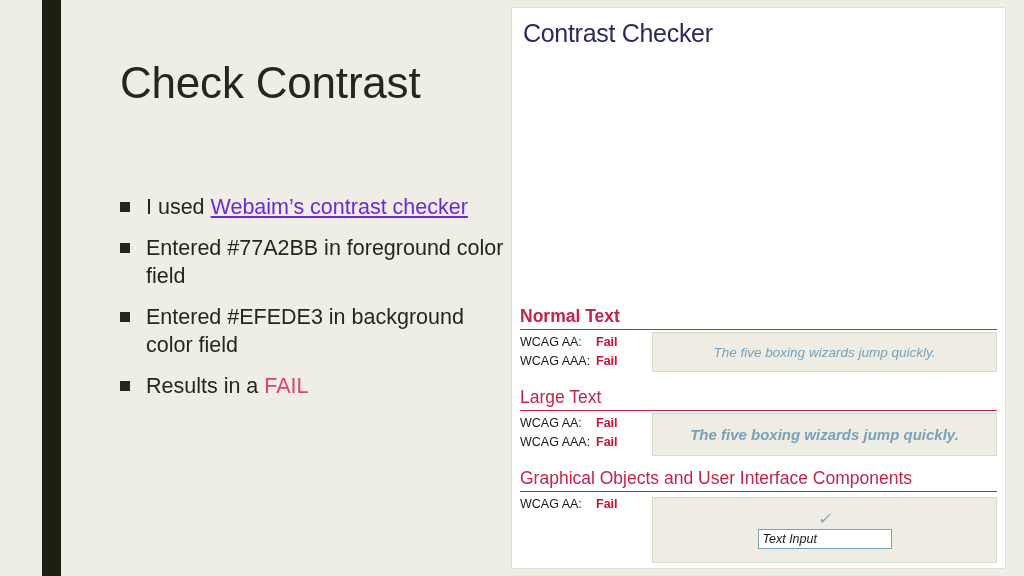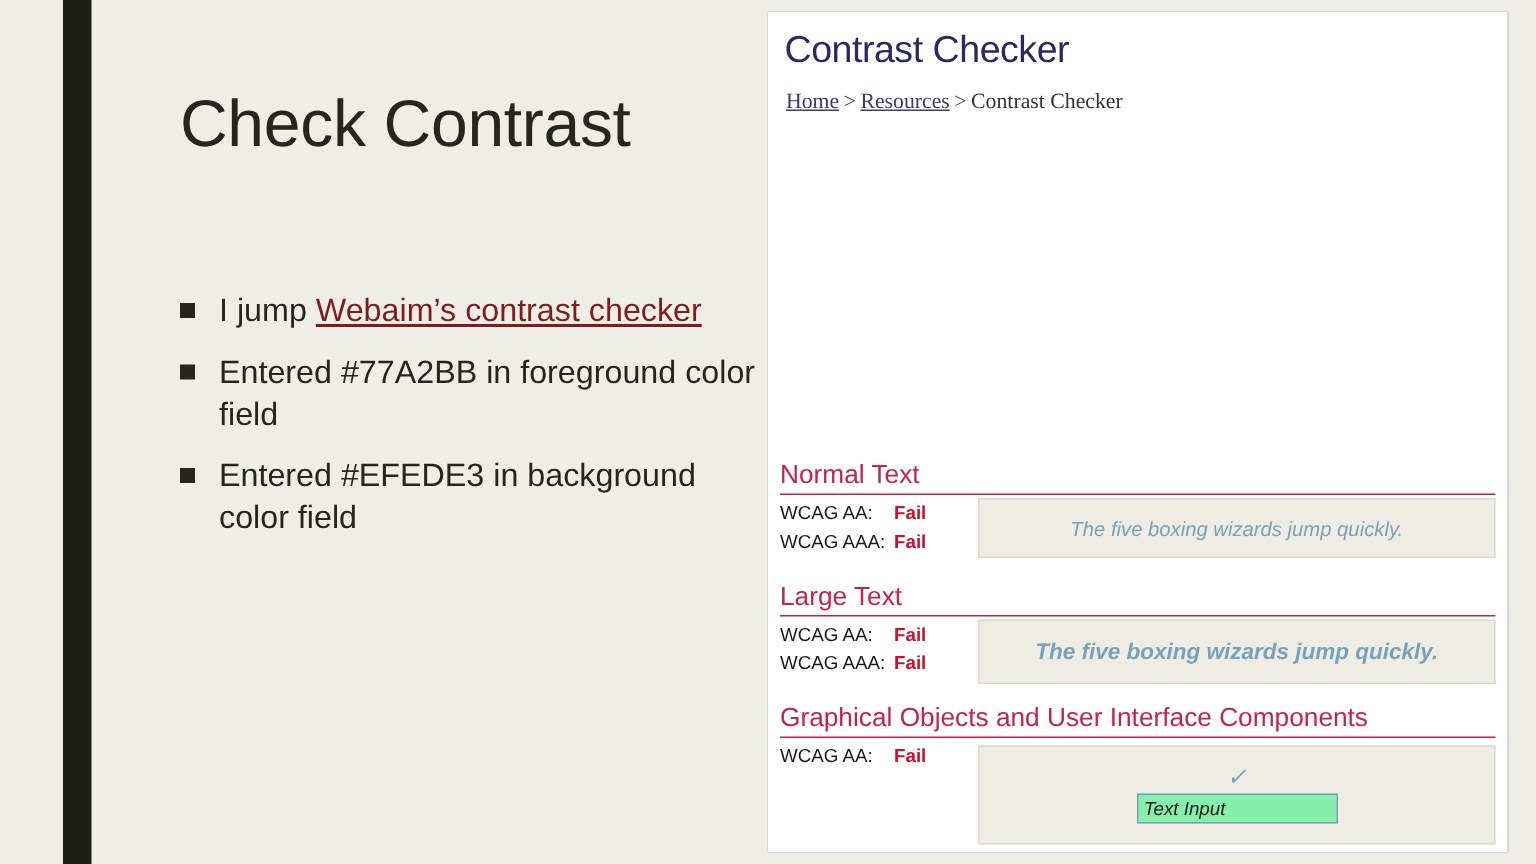--- a/index.html
+++ b/index.html
@@ -161,21 +161,21 @@
   }
   #graph-check {
     font-size: 16px;
     color: #77a2bb;
     line-height: 1;
     margin-bottom: 2px;
   }
   #graph-input {
     width: 134px;
     height: 20px;
-    background: #86efac;
+    background: #ffffff;
     border: 1px solid #77a2bb;
     box-sizing: border-box;
     font-size: 12.5px;
     color: #1a1a1a;
     line-height: 19px;
     padding-left: 4px;
   }
 </style>
 </head>
 <body>
@@ -183,43 +183,46 @@
 <div id="slide">
 
   <div id="left-bar" style="background: rgb(29, 31, 18);"></div>
 
   <div id="slide-title">Check Contrast</div>
 
   <div id="bullets">
 
     <div class="bullet">
       <span class="bullet-marker"></span>
-      <span class="bullet-text"><span>I jump </span><a href="#" class="inline-link" style="color: #7f1d1d;">Webaim’s contrast checker</a></span>
+      <span class="bullet-text"><span>I used </span><a href="#" class="inline-link" style="color: #6d28d9;">Webaim’s contrast checker</a></span>
     </div>
 
     <div class="bullet">
       <span class="bullet-marker"></span>
       <span class="bullet-text">Entered #77A2BB in foreground color field</span>
     </div>
 
     <div class="bullet">
       <span class="bullet-marker"></span>
       <span class="bullet-text">Entered #EFEDE3 in background color field</span>
     </div>
 
+    <div class="bullet">
+      <span class="bullet-marker"></span>
+      <span class="bullet-text"><span>Results in a </span><span class="fail-word" style="color: rgb(224, 66, 107);">FAIL</span></span>
+    </div>
 
   </div>
 
   <div id="shot">
 
     <div id="shot-title" style="color: rgb(43, 42, 94);">Contrast Checker</div>
 
-    <div id="breadcrumb"><a href="#">Home</a><span class="sep">&gt;</span><a href="#">Resources</a><span class="sep">&gt;</span><span>Contrast Checker</span></div>
-
-    <div class="section-head" id="head-normal" style="color: rgb(196, 35, 74); border-bottom-color: rgb(196, 35, 74);">Normal Text</div>
+
+    <div class="section-head" id="head-normal" style="color: rgb(196, 35, 74); border-bottom-color: rgb(196, 35, 74); font-weight: bold;">Normal Text</div>
     <div class="wcag-rows" id="rows-normal">
       <div class="wcag-row">
         <span class="wcag-name">WCAG AA:</span>
         <span class="wcag-result" style="color: rgb(204, 16, 48);">Fail</span>
       </div>
       <div class="wcag-row">
         <span class="wcag-name">WCAG AAA:</span>
         <span class="wcag-result" style="color: rgb(204, 16, 48);">Fail</span>
       </div>
     </div>

